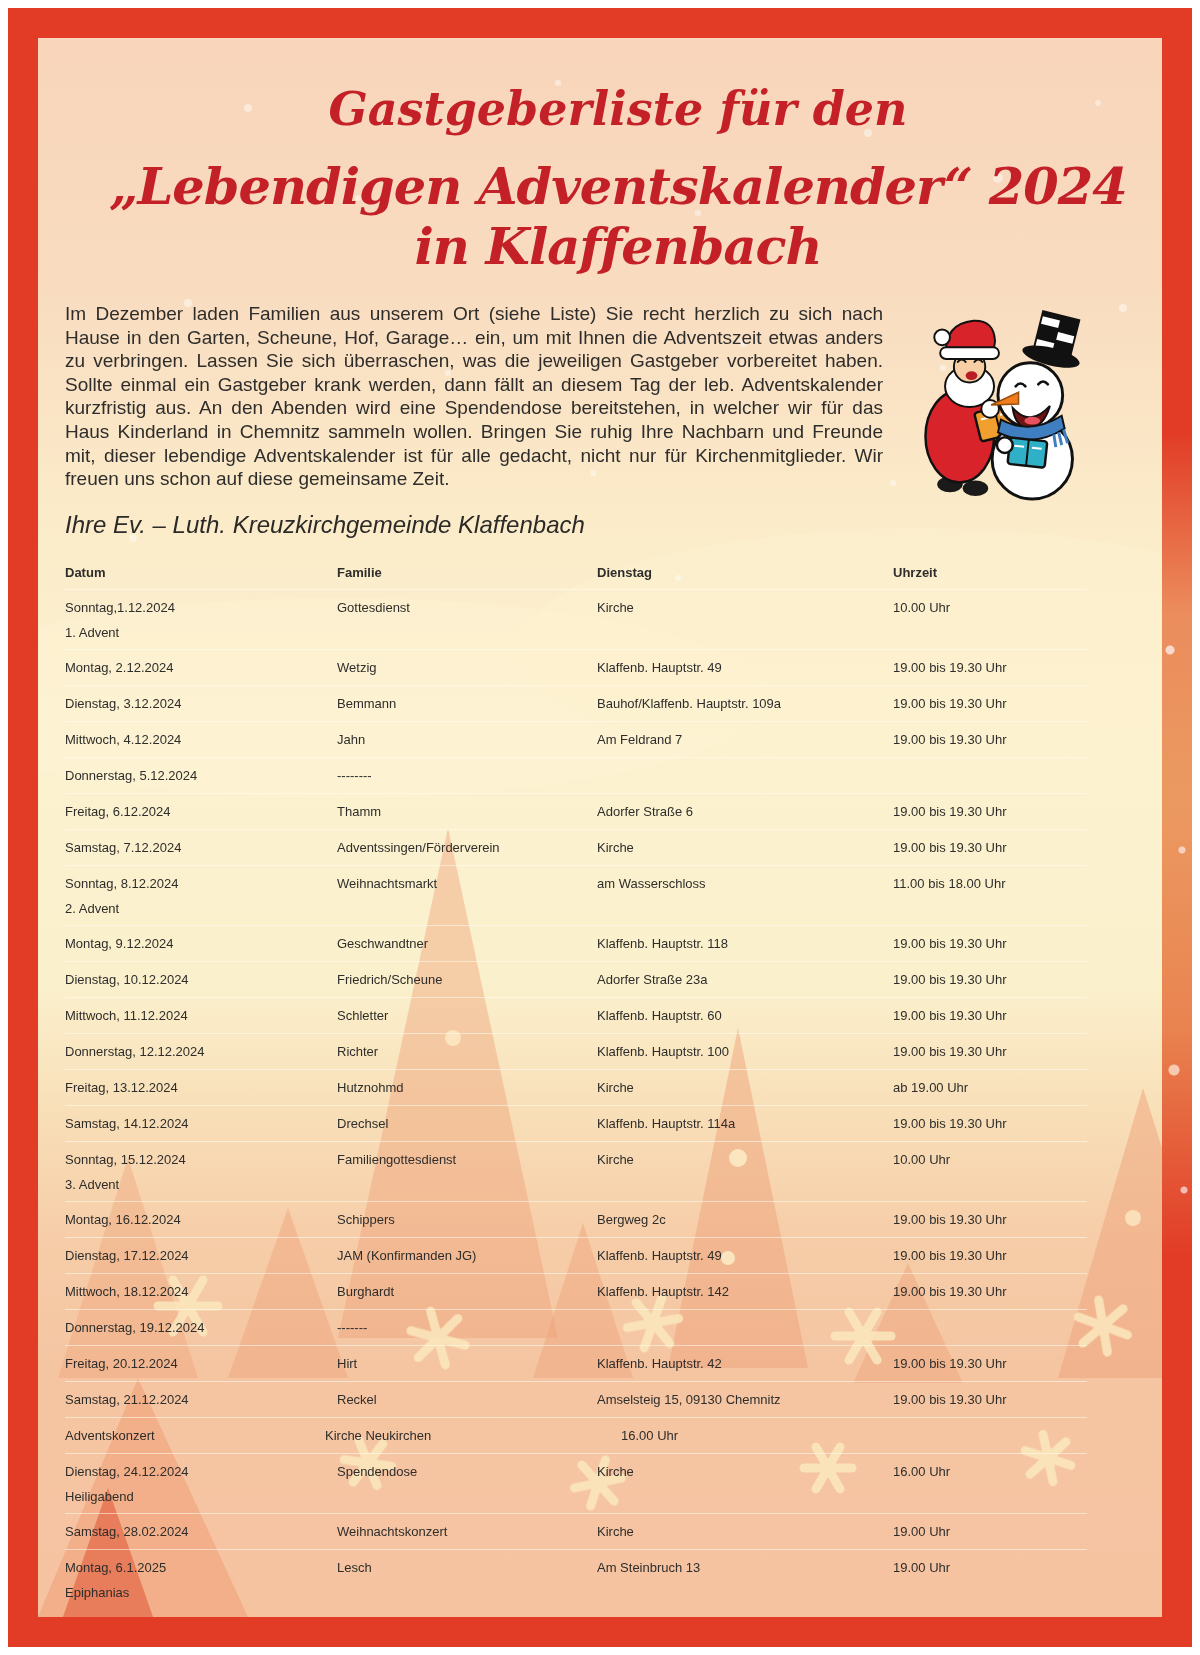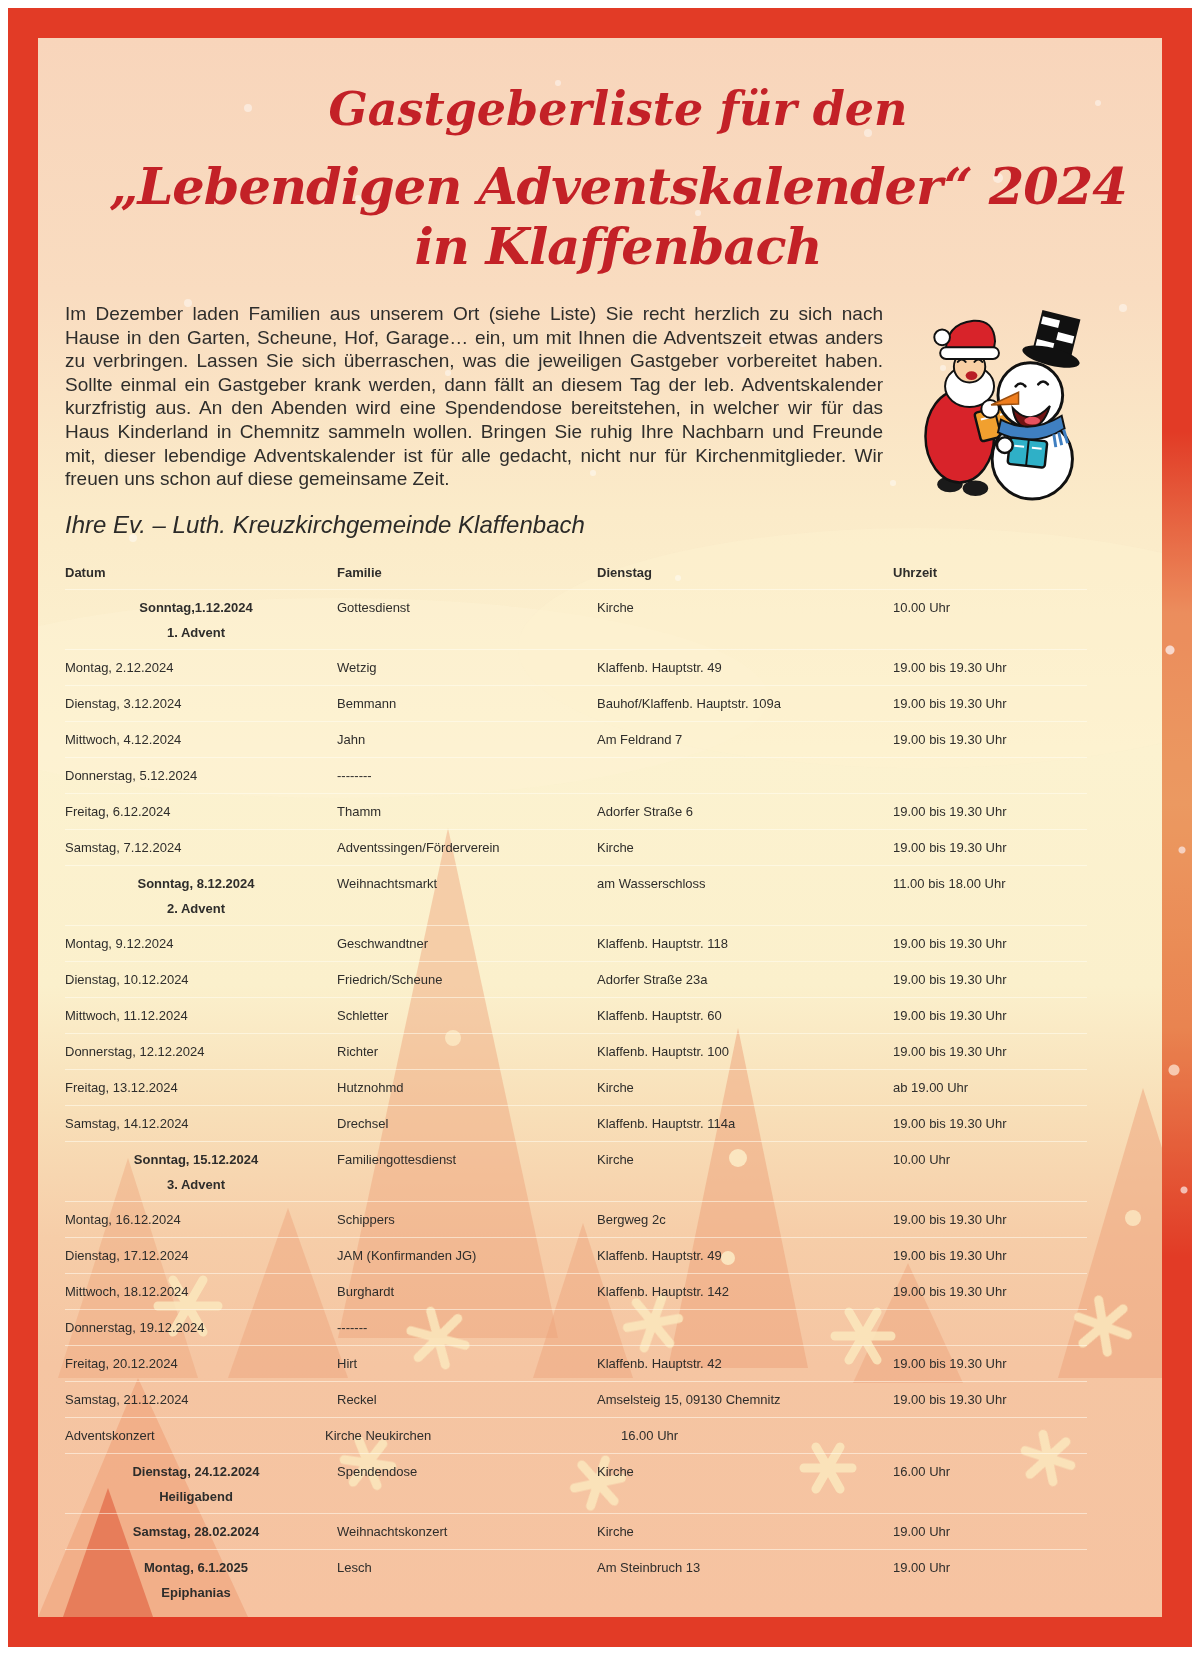--- a/index.html
+++ b/index.html
@@ -38,21 +38,21 @@
 
   .table{margin:22px 0 0 27px;width:1022px;font-size:13px;}
   .trow,.thead{display:flex;align-items:flex-start;}
   .thead{font-weight:700;padding:4px 0 9px 0;}
   .trow{border-top:1px solid rgba(255,253,243,.55);padding:5px 0 4px 0;min-height:26px;line-height:25px;}
   .cell{box-sizing:border-box;padding-right:10px;white-space:pre-line;}
   .c-date{width:272px;}
   .c-family{width:260px;}
   .c-address{width:296px;}
   .c-time{flex:1;}
-  .trow.bold .c-date{font-weight:700;text-align:center;}
+  .trow.bold .c-date{font-weight:400;}
 </style>
 </head>
 <body>
 
 <div class="page">
   <div class="content">
 
     <svg class="bgdecor" viewBox="0 0 1124 1579" xmlns="http://www.w3.org/2000/svg" aria-hidden="true">
 
       <ellipse cx="300" cy="660" rx="430" ry="100" fill="#fdf3d4" opacity="0.55"></ellipse>

